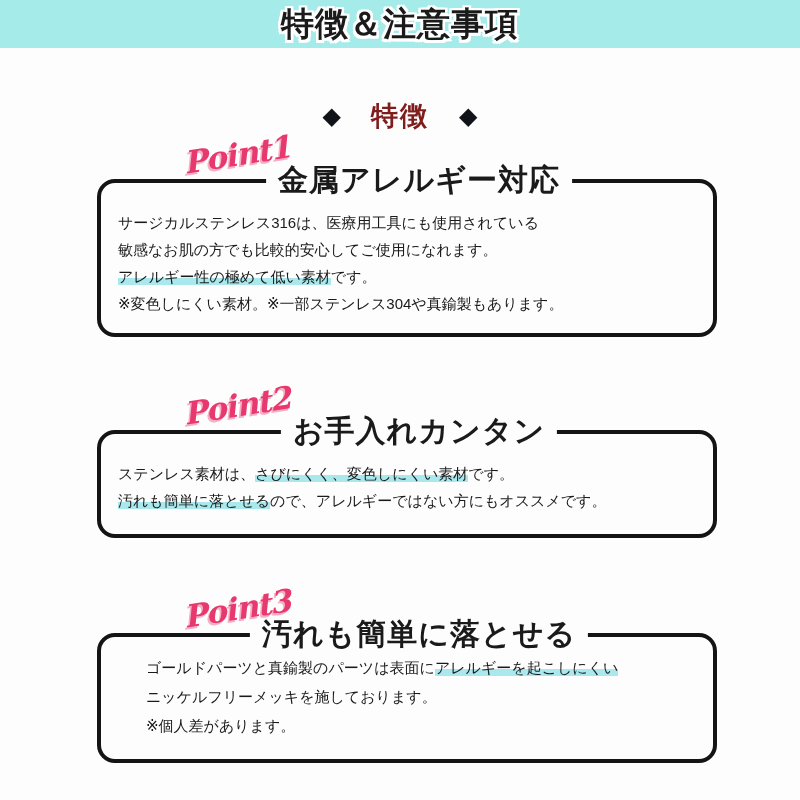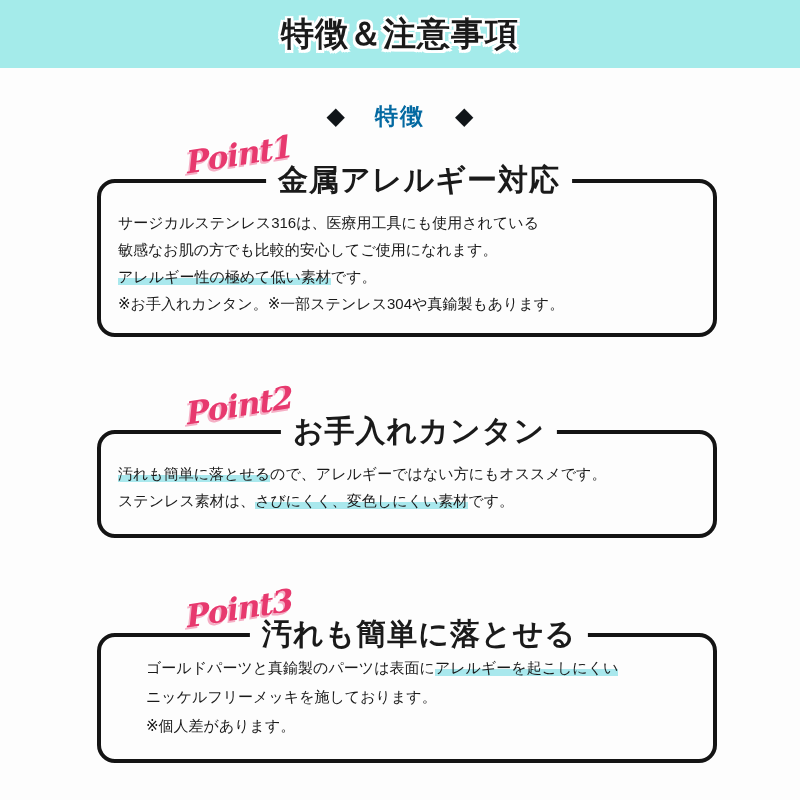--- a/index.html
+++ b/index.html
@@ -15,40 +15,40 @@
   body{
     position:relative;
     width:800px;height:800px;
     background:var(--paper);
     font-family:"Liberation Sans","DejaVu Sans",sans-serif;
     color:var(--ink);
     overflow:hidden;
   }
   
   .header-band{
-    position:absolute;top:0;left:0;width:800px;height:68px;
+    position:absolute;top:0;left:0;width:800px;height:48px;
     background:var(--band-cyan);
     display:flex;align-items:center;justify-content:center;
   }
   .header-title{
     font-size:33px;font-weight:bold;letter-spacing:1px;color:var(--ink);
     text-shadow:
       -2.5px -2.5px 0 #fff, 2.5px -2.5px 0 #fff,
       -2.5px  2.5px 0 #fff, 2.5px  2.5px 0 #fff,
        0 -2.5px 0 #fff, 0 2.5px 0 #fff,
       -2.5px 0 0 #fff, 2.5px 0 0 #fff;
   }
   
   .section-heading{
     position:absolute;top:100px;left:0;width:800px;height:32px;
     display:flex;align-items:center;justify-content:center;gap:30px;
     font-weight:bold;
   }
   .section-heading .diamond{font-size:24px;line-height:1;color:#101418;}
-  .section-heading .label{font-size:23px;letter-spacing:2px;color:#0369a1;}
+  .section-heading .label{font-size:27px;letter-spacing:2px;color:#7f1d1d;}
   
   .point-box{
     position:absolute;left:97px;width:620px;
     border:4px solid #141414;border-radius:18px;
     background:var(--paper);
   }
   .p1{top:179px;height:158px;}
   .p2{top:430px;height:108px;}
   .p3{top:633px;height:130px;}
   .point-badge{
@@ -94,30 +94,30 @@
   <span class="diamond">◆</span>
 </div>
 
 <section class="point-box p1">
   <span class="point-badge">Point1</span>
   <span class="box-title">金属アレルギー対応</span>
   <div class="box-text">
       <div class="text-line"><span>サージカルステンレス316は、医療用工具にも使用されている</span></div>
       <div class="text-line"><span>敏感なお肌の方でも比較的安心してご使用になれます。</span></div>
       <div class="text-line"><span class="hl">アレルギー性の極めて低い素材</span><span>です。</span></div>
-      <div class="text-line"><span>※お手入れカンタン。※一部ステンレス304や真鍮製もあります。</span></div>
+      <div class="text-line"><span>※変色しにくい素材。※一部ステンレス304や真鍮製もあります。</span></div>
     </div>
 </section>
 
 <section class="point-box p2">
   <span class="point-badge">Point2</span>
   <span class="box-title">お手入れカンタン</span>
   <div class="box-text">
+      <div class="text-line"><span>ステンレス素材は、</span><span class="hl">さびにくく、変色しにくい素材</span><span>です。</span></div>
       <div class="text-line"><span class="hl">汚れも簡単に落とせる</span><span>ので、アレルギーではない方にもオススメです。</span></div>
-      <div class="text-line"><span>ステンレス素材は、</span><span class="hl">さびにくく、変色しにくい素材</span><span>です。</span></div>
     </div>
 </section>
 
 <section class="point-box p3">
   <span class="point-badge">Point3</span>
   <span class="box-title">汚れも簡単に落とせる</span>
   <div class="box-text">
       <div class="text-line"><span>ゴールドパーツと真鍮製のパーツは表面に</span><span class="hl">アレルギーを起こしにくい</span></div>
       <div class="text-line"><span>ニッケルフリーメッキを施しております。</span></div>
       <div class="text-line"><span>※個人差があります。</span></div>

